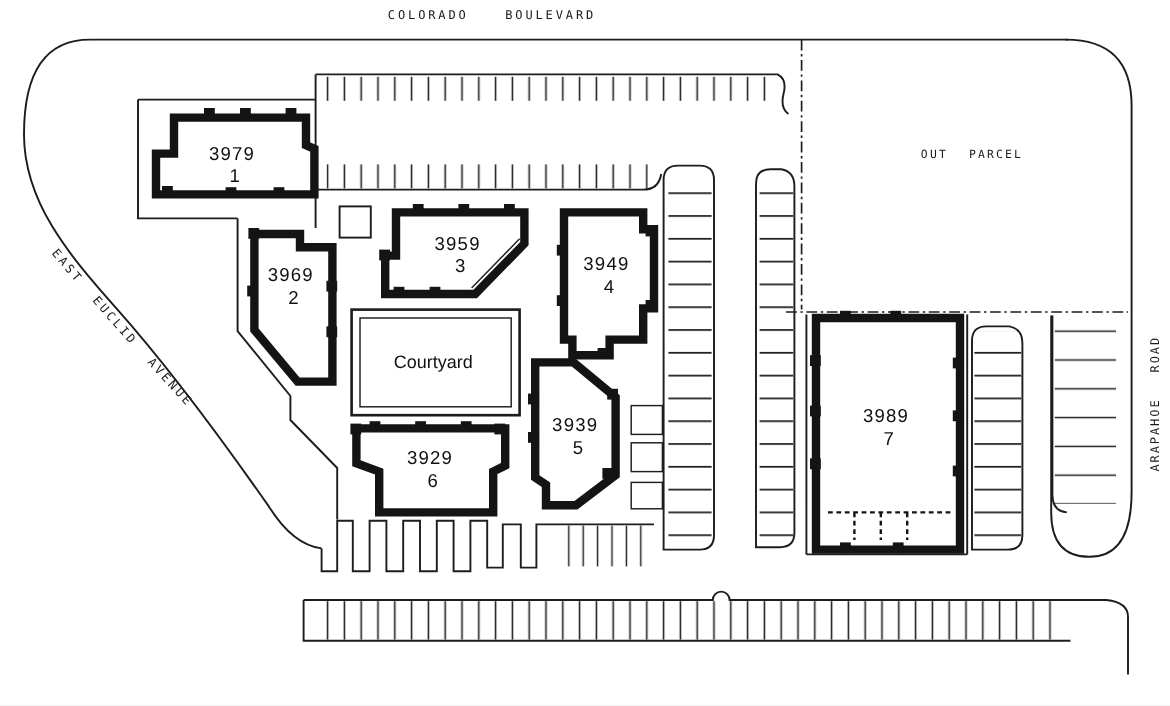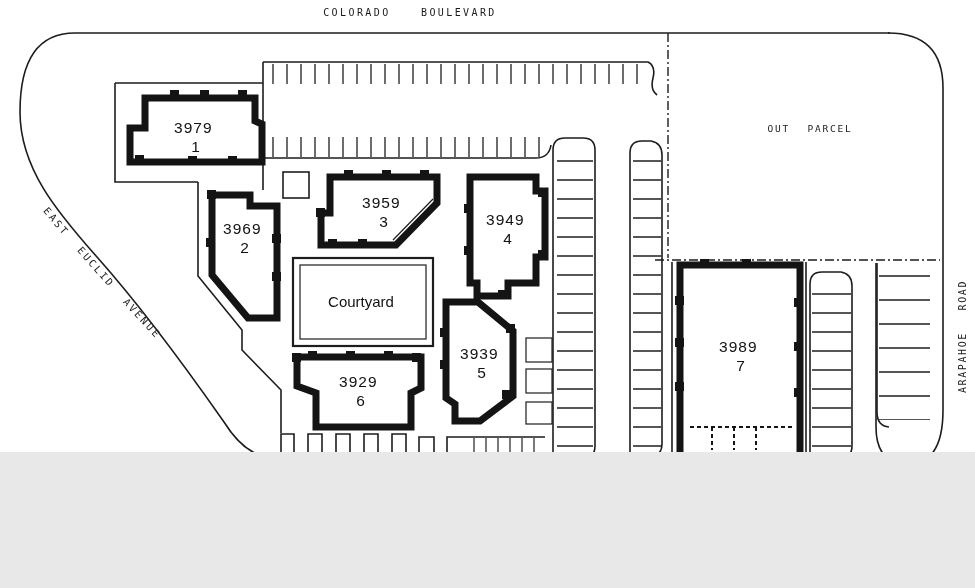--- a/index.html
+++ b/index.html
@@ -1,17 +1,17 @@
 <!DOCTYPE html>
 <html><head>
 <meta charset="utf-8">
 <style>
   html,body{margin:0;padding:0;background:#e8e8e8;}
   .canvas{
-    position:relative;width:975px;height:452px;background:#ffffff;
+    position:relative;width:975px;height:588px;background:#ffffff;
     font-family:"Liberation Sans", sans-serif;overflow:hidden;
   }
   svg{display:block;}
   .thin{fill:none;stroke:#1d1d1d;stroke-width:1.6;}
   .thin2{fill:none;stroke:#1d1d1d;stroke-width:1.2;}
   .dashdot{fill:none;stroke:#1d1d1d;stroke-width:1.4;stroke-dasharray:9 3 2 3;}
   .bldg{fill:#ffffff;stroke:#141414;stroke-width:7;stroke-linejoin:miter;}
   .bump{fill:#141414;stroke:none;}
   .bdash{fill:none;stroke:#141414;stroke-width:2;stroke-dasharray:4 3;}
   .street-label{

